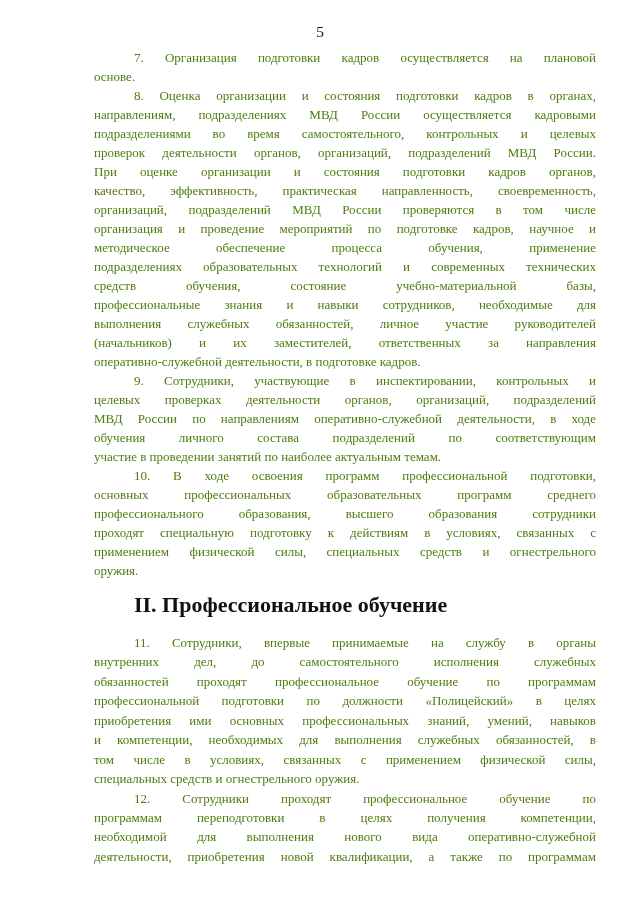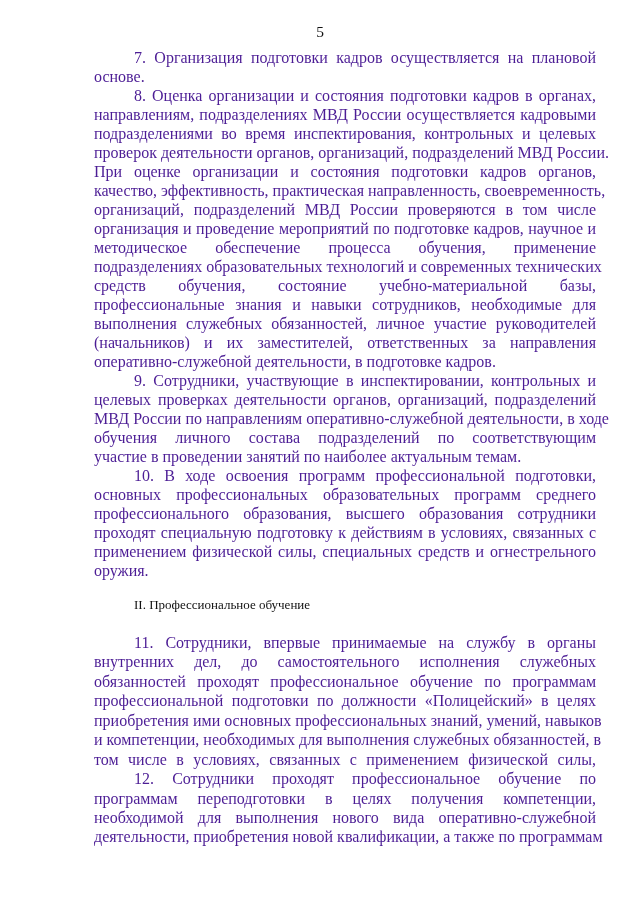--- a/index.html
+++ b/index.html
@@ -1,42 +1,42 @@
 <!DOCTYPE html>
 <html><head>
 <meta charset="utf-8">
 <style>
   html, body { margin: 0; padding: 0; background: #ffffff; }
   body { width: 640px; height: 905px; position: relative; overflow: hidden; }
   .page { position: absolute; left: 0; top: 0; width: 640px; height: 905px; background: #fff; }
   .pnum { position: absolute; top: 23px; left: 0; width: 640px; text-align: center;
     font-family: "Liberation Serif", serif; font-size: 15.5px; color: #111; }
   .body { position: absolute; left: 94px; width: 502px;
-    font-family: "Liberation Serif", serif; font-size: 16px; color: #4c1d95; }
+    font-family: "Liberation Serif", serif; font-size: 13px; color: #4d7c0f; }
   .ln { display: block; height: 19.0px; line-height: 19.0px; white-space: nowrap;
     text-align: justify; text-align-last: justify; }
   .ln.last { text-align-last: left; }
   .ln.ind { padding-left: 40px; }
   .b1 { top: 48px; }
   .b2 { top: 633px; }
   .b2 .ln { height: 19.45px; line-height: 19.45px; }
   .heading { position: absolute; top: 595px; left: 134px; font-family: "Liberation Serif", serif;
-    font-weight: normal; font-size: 13px; color: #111; line-height: 20px; }
+    font-weight: bold; font-size: 22px; color: #111; line-height: 20px; }
 </style>
 </head>
 <body>
 
 <div class="page">
   <div class="pnum">5</div>
   <div class="body b1" id="block1">
       <span class="ln ind">7. Организация подготовки кадров осуществляется на плановой</span>
       <span class="ln last">основе.</span>
       <span class="ln ind">8. Оценка организации и состояния подготовки кадров в органах,</span>
       <span class="ln">направлениям, подразделениях МВД России осуществляется кадровыми</span>
-      <span class="ln">подразделениями во время инспектирования, контрольных и целевых</span>
+      <span class="ln">подразделениями во время самостоятельного, контрольных и целевых</span>
       <span class="ln">проверок деятельности органов, организаций, подразделений МВД России.</span>
       <span class="ln">При оценке организации и состояния подготовки кадров органов,</span>
       <span class="ln">качество, эффективность, практическая направленность, своевременность,</span>
       <span class="ln">организаций, подразделений МВД России проверяются в том числе</span>
       <span class="ln">организация и проведение мероприятий по подготовке кадров, научное и</span>
       <span class="ln">методическое обеспечение процесса обучения, применение</span>
       <span class="ln">подразделениях образовательных технологий и современных технических</span>
       <span class="ln">средств обучения, состояние учебно-материальной базы,</span>
       <span class="ln">профессиональные знания и навыки сотрудников, необходимые для</span>
       <span class="ln">выполнения служебных обязанностей, личное участие руководителей</span>
@@ -56,18 +56,19 @@
     </div>
   <div class="heading">II. Профессиональное обучение</div>
   <div class="body b2" id="block2">
       <span class="ln ind">11. Сотрудники, впервые принимаемые на службу в органы</span>
       <span class="ln">внутренних дел, до самостоятельного исполнения служебных</span>
       <span class="ln">обязанностей проходят профессиональное обучение по программам</span>
       <span class="ln">профессиональной подготовки по должности «Полицейский» в целях</span>
       <span class="ln">приобретения ими основных профессиональных знаний, умений, навыков</span>
       <span class="ln">и компетенции, необходимых для выполнения служебных обязанностей, в</span>
       <span class="ln">том числе в условиях, связанных с применением физической силы,</span>
+      <span class="ln last">специальных средств и огнестрельного оружия.</span>
       <span class="ln ind">12. Сотрудники проходят профессиональное обучение по</span>
       <span class="ln">программам переподготовки в целях получения компетенции,</span>
       <span class="ln">необходимой для выполнения нового вида оперативно-служебной</span>
       <span class="ln">деятельности, приобретения новой квалификации, а также по программам</span>
     </div>
 </div>
 
 </body></html>

